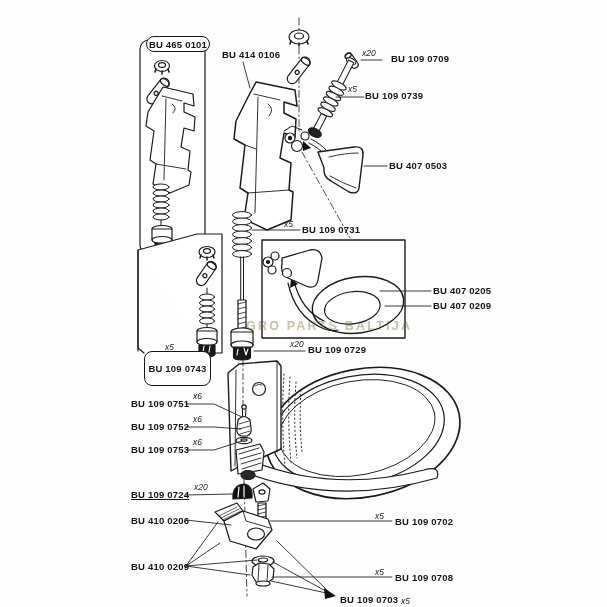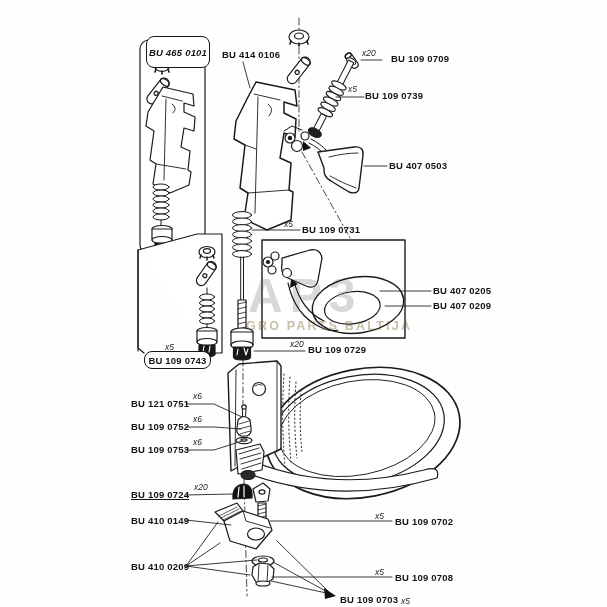--- a/index.html
+++ b/index.html
@@ -250,59 +250,58 @@
       <line x1="186" y1="520" x2="231" y2="525"></line>
       <path d="M186,566 L218,522 M186,566 L220,543 M186,566 L257,560 M186,566 L250,575"></path>
       <line x1="270" y1="521" x2="392" y2="521"></line>
       <line x1="272" y1="577" x2="392" y2="577"></line>
       <path d="M277,541 L331,594 M273,562 L331,594 M271,581 L331,594"></path>
       <polygon points="324,588 336,596 325,599" fill="#111" stroke="none"></polygon>
     </g>
   </g>
 </svg>
 
-<div class="wm-logo">AP3</div>
 <div class="wm-sub">GRO PARTS BALTIJA</div>
 
-<div class="lbl boxed" style="left:146px;top:36px;width:64px;height:32px;font-style:italic;">BU 465 0101</div>
+<div class="lbl boxed" style="left:146px;top:36px;width:64px;height:16px;">BU 465 0101</div>
 <div class="lbl" style="left:222px;top:49px;">BU 414 0106</div>
 
 <div class="qty" style="left:362px;top:48px;">x20</div>
 <div class="lbl" style="left:383px;top:53px;padding-left:8px;">BU 109 0709</div>
 
 <div class="qty" style="left:348px;top:84px;">x5</div>
 <div class="lbl" style="left:365px;top:90px;">BU 109 0739</div>
 
 <div class="lbl" style="left:389px;top:160px;">BU 407 0503</div>
 
 <div class="qty" style="left:284px;top:219px;">x5</div>
 <div class="lbl" style="left:302px;top:224px;">BU 109 0731</div>
 
 <div class="lbl" style="left:433px;top:285px;">BU 407 0205</div>
 <div class="lbl" style="left:433px;top:300px;">BU 407 0209</div>
 
 <div class="qty" style="left:290px;top:339px;">x20</div>
 <div class="lbl" style="left:308px;top:344px;">BU 109 0729</div>
 
 <div class="qty" style="left:165px;top:342px;">x5</div>
-<div class="lbl boxed" style="left:144px;top:351px;width:67px;height:18px;">BU 109 0743</div>
-
-<div class="lbl" style="left:131px;top:398px;">BU 121 0751</div>
+<div class="lbl boxed" style="left:144px;top:351px;width:67px;height:35px;">BU 109 0743</div>
+
+<div class="lbl" style="left:131px;top:398px;">BU 109 0751</div>
 <div class="qty" style="left:193px;top:391px;">x6</div>
 
 <div class="lbl" style="left:131px;top:421px;">BU 109 0752</div>
 <div class="qty" style="left:193px;top:414px;">x6</div>
 
 <div class="lbl" style="left:131px;top:444px;">BU 109 0753</div>
 <div class="qty" style="left:193px;top:437px;">x6</div>
 
 <div class="lbl" style="left:131px;top:489px;text-decoration:underline;">BU 109 0724</div>
 <div class="qty" style="left:194px;top:482px;">x20</div>
 
-<div class="lbl" style="left:131px;top:515px;">BU 410 0149</div>
+<div class="lbl" style="left:131px;top:515px;">BU 410 0206</div>
 <div class="lbl" style="left:131px;top:561px;">BU 410 0209</div>
 
 <div class="qty" style="left:375px;top:511px;">x5</div>
 <div class="lbl" style="left:395px;top:516px;">BU 109 0702</div>
 
 <div class="qty" style="left:375px;top:567px;">x5</div>
 <div class="lbl" style="left:395px;top:572px;">BU 109 0708</div>
 
 <div class="lbl" style="left:340px;top:594px;">BU 109 0703</div>
 <div class="qty" style="left:401px;top:596px;">x5</div>

